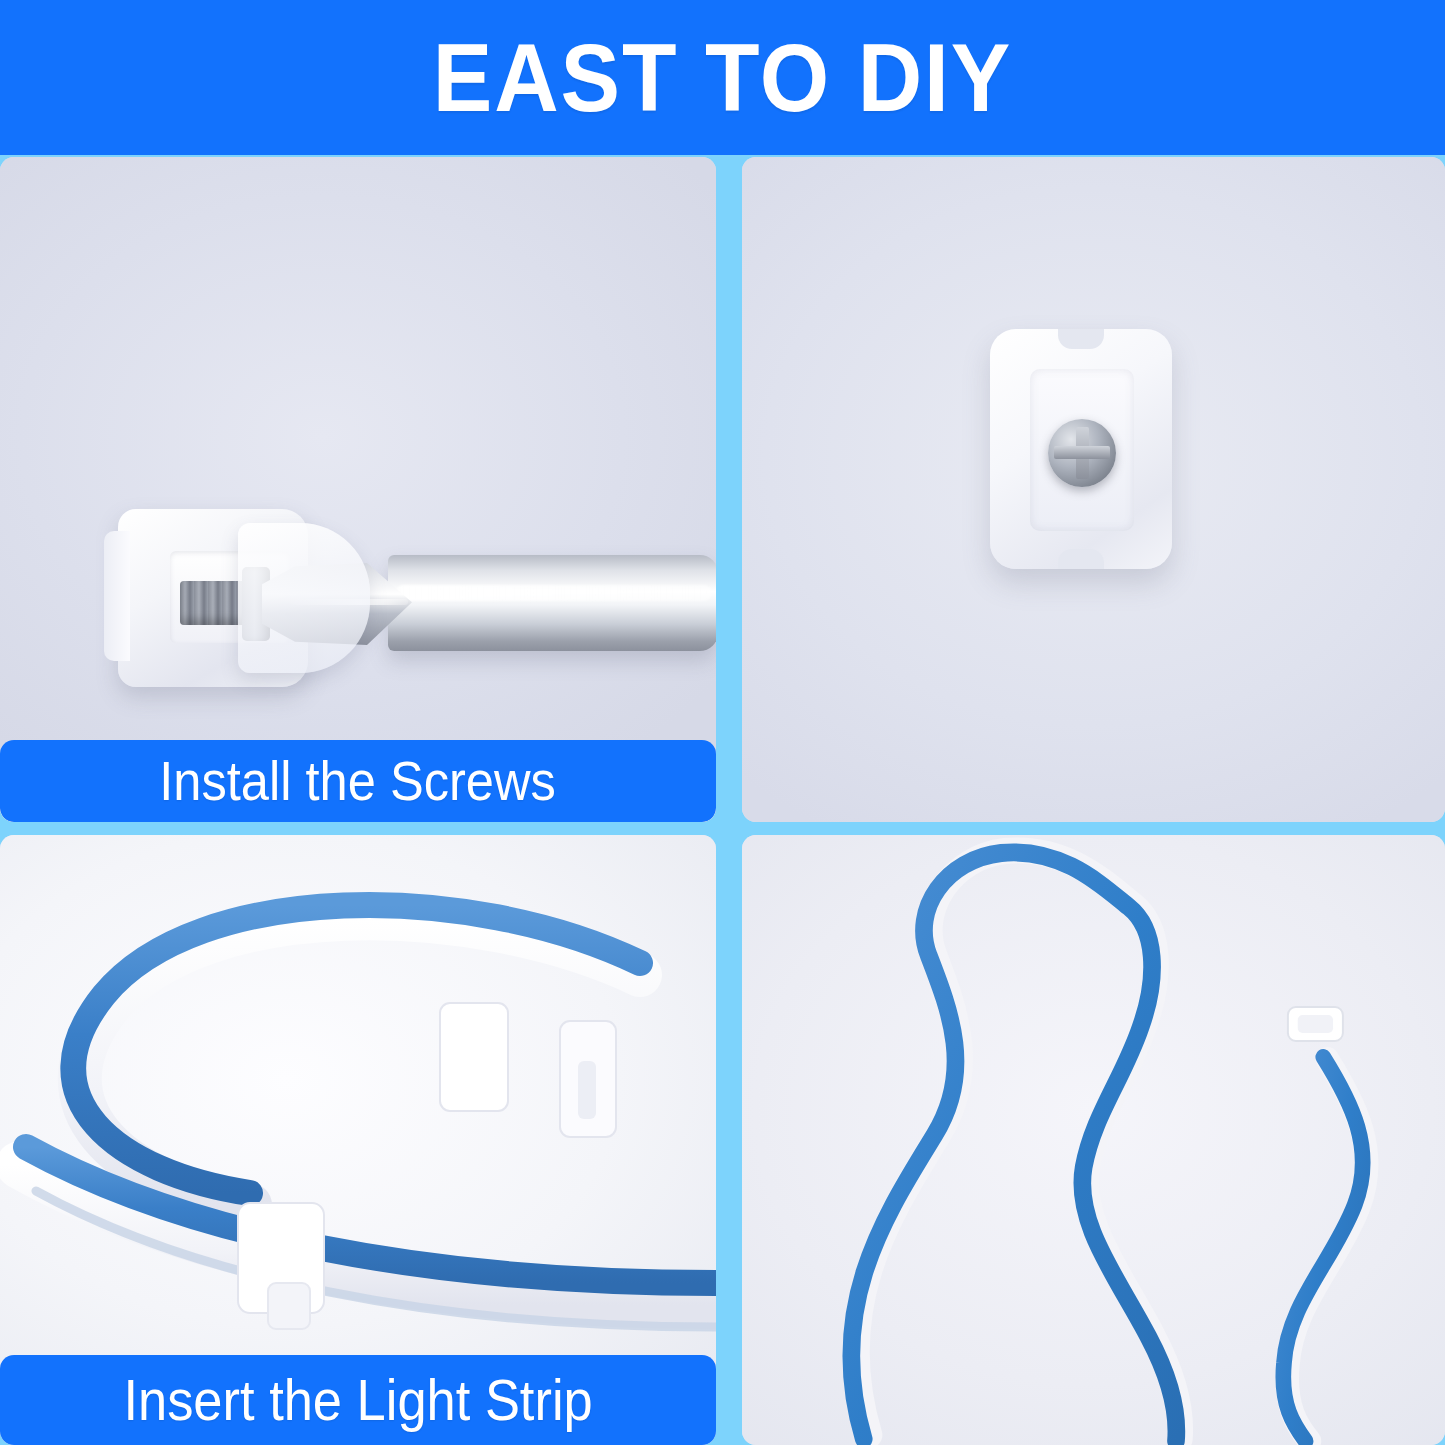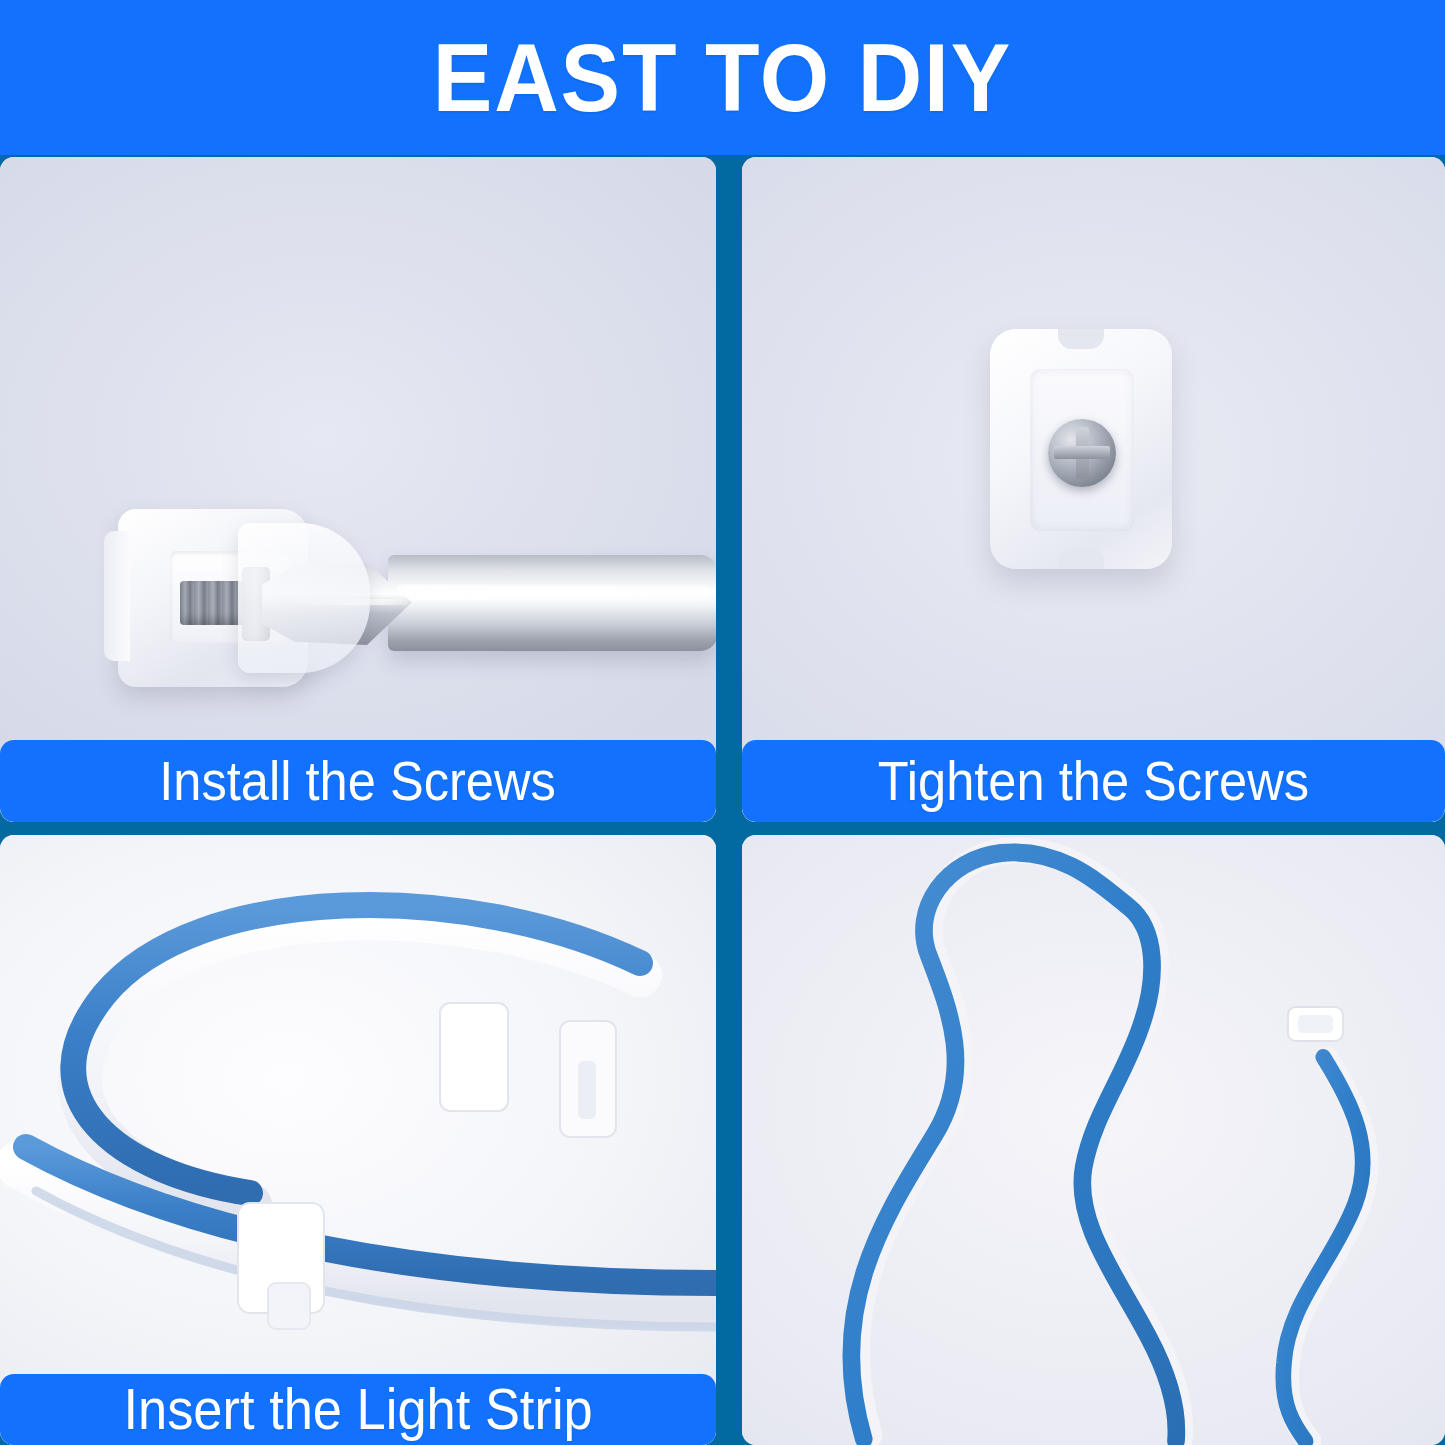--- a/index.html
+++ b/index.html
@@ -7,21 +7,21 @@
     padding: 0;
     background: #ffffff;
   }
   body {
     font-family: "Liberation Sans", sans-serif;
   }
   #infographic {
     position: relative;
     width: 1445px;
     height: 1445px;
-    background: #0369a1;
+    background: #7dd3fc;
     overflow: hidden;
   }
 
   
   .header-banner {
     position: absolute;
     left: 0;
     top: 0;
     width: 1445px;
     height: 155px;
@@ -73,21 +73,21 @@
     height: 82px;
     background: #1272fd;
     border-radius: 14px;
     display: flex;
     align-items: center;
     justify-content: center;
     box-sizing: border-box;
     z-index: 6;
   }
   .panel-row2 .caption-bar {
-    height: 71px;
+    height: 90px;
     border-radius: 14px 14px 0 0;
     margin-top: 35px;
   }
   .caption-text {
     color: #ffffff;
     font-size: 55px;
     line-height: 1;
     white-space: nowrap;
     transform: scaleX(0.92);
     text-shadow: 0 1px 2px rgba(0,0,0,0.10);
@@ -290,23 +290,20 @@
     <div class="panel panel-row1">
       <div class="photo">
         <div class="p2-bg"></div>
         <div class="p2-clip"></div>
         <div class="p2-notch-t"></div>
         <div class="p2-notch-b"></div>
         <div class="p2-inner"></div>
         <div class="p2-screwhead"></div>
         <div class="p2-cross-v"></div>
         <div class="p2-cross-h"></div>
-      </div>
-      <div class="caption-bar">
-        <span class="caption-text">Tighten the Screws</span>
       </div>
     </div>
 
     <div class="panel panel-row2">
       <div class="photo">
         <div class="p3-bg"></div>
         <svg class="p3-svg" viewBox="0 0 716 610" preserveAspectRatio="none">
           <defs>
             <linearGradient id="stripBlue" x1="0" y1="0" x2="0" y2="1">
               <stop offset="0%" stop-color="#5b9ada"></stop>

